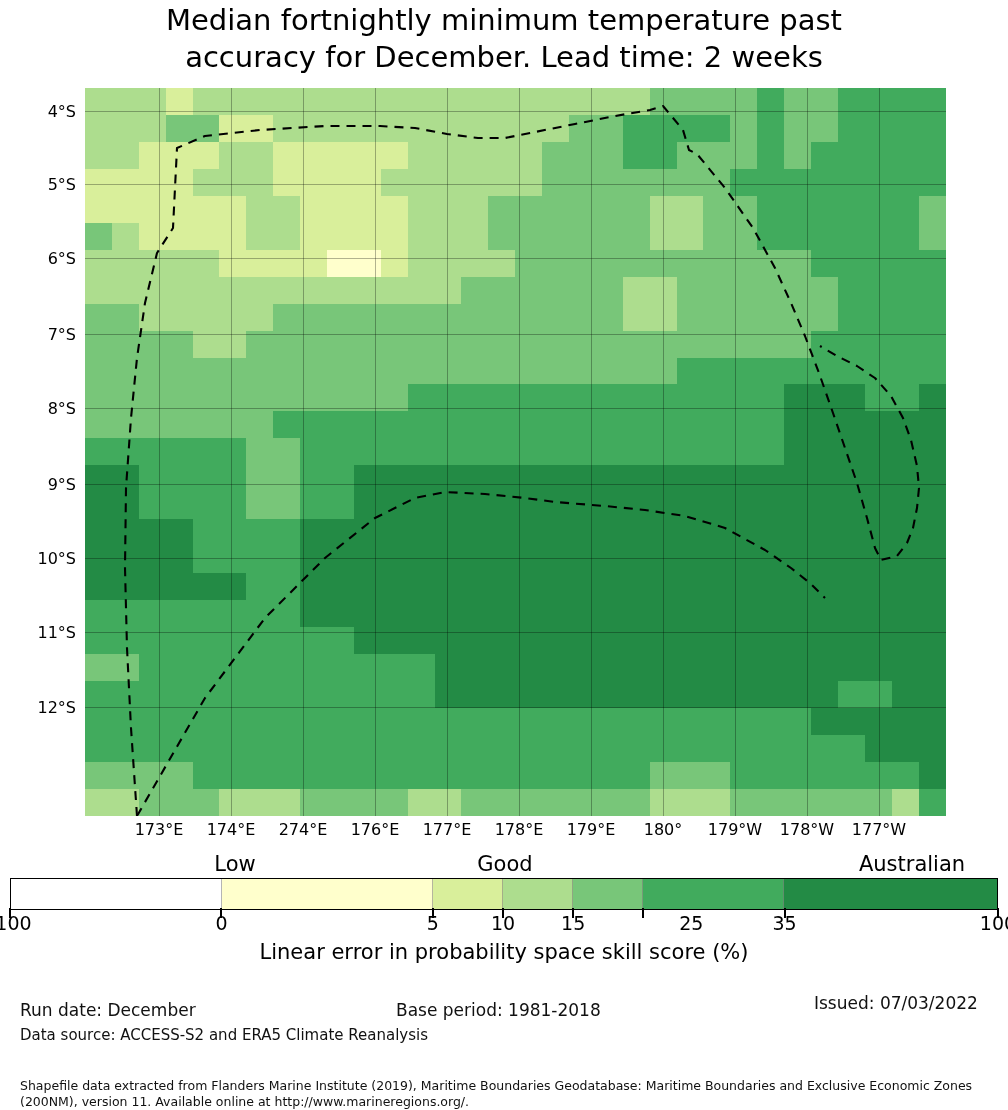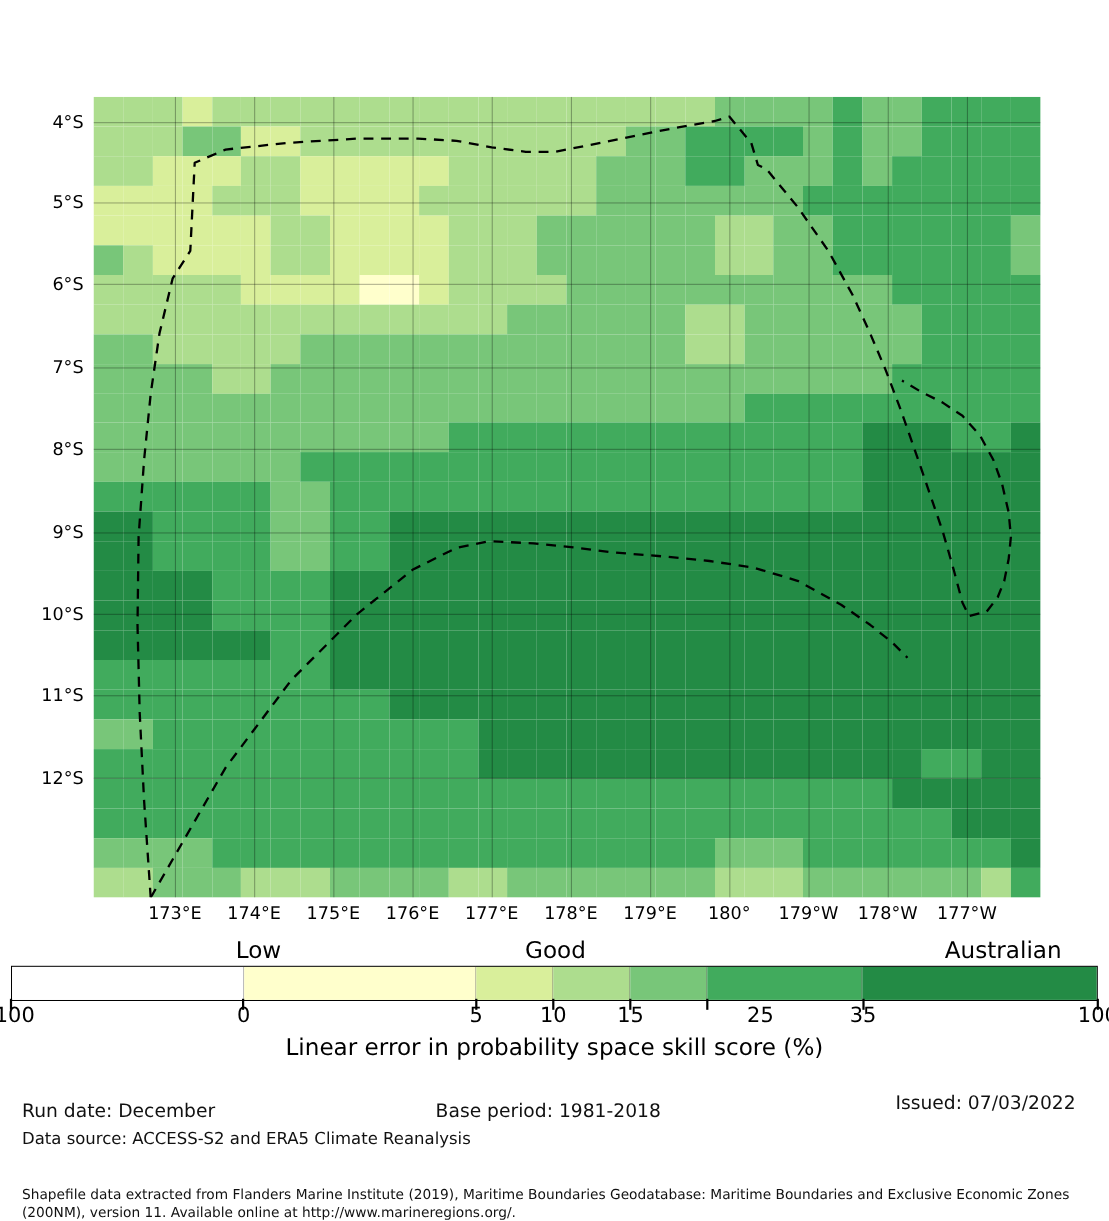--- a/index.html
+++ b/index.html
@@ -102,20 +102,22 @@
   .f-shapefile {
     position:absolute; left:20px; top:78px; width:975px;
     font-size:12.5px; line-height:16px; color:#111;
   }
 </style>
 </head>
 <body>
 
 <div id="page">
 
+  <div id="title">Median fortnightly minimum temperature past
+accuracy for December. Lead time: 2 weeks</div>
 
   <div id="plot-area">
     <div id="heat-grid">
         <div style="background: rgb(173, 221, 142);"></div>
         <div style="background: rgb(173, 221, 142);"></div>
         <div style="background: rgb(173, 221, 142);"></div>
         <div style="background: rgb(217, 239, 155);"></div>
         <div style="background: rgb(173, 221, 142);"></div>
         <div style="background: rgb(173, 221, 142);"></div>
         <div style="background: rgb(173, 221, 142);"></div>
@@ -1010,21 +1012,21 @@
   <div class="ytick" style="top:258px;">6°S</div>
   <div class="ytick" style="top:334px;">7°S</div>
   <div class="ytick" style="top:408px;">8°S</div>
   <div class="ytick" style="top:484px;">9°S</div>
   <div class="ytick" style="top:558px;">10°S</div>
   <div class="ytick" style="top:632px;">11°S</div>
   <div class="ytick" style="top:707px;">12°S</div>
 
   <div class="xtick" style="left:159px;">173°E</div>
   <div class="xtick" style="left:231px;">174°E</div>
-  <div class="xtick" style="left:303px;">175°E</div>
+  <div class="xtick" style="left:303px;">274°E</div>
   <div class="xtick" style="left:375px;">176°E</div>
   <div class="xtick" style="left:447px;">177°E</div>
   <div class="xtick" style="left:519px;">178°E</div>
   <div class="xtick" style="left:591px;">179°E</div>
   <div class="xtick" style="left:663px;">180°</div>
   <div class="xtick" style="left:735px;">179°W</div>
   <div class="xtick" style="left:807px;">178°W</div>
   <div class="xtick" style="left:879px;">177°W</div>
 
   <div class="quallabel" style="left:235px;">Low</div>

